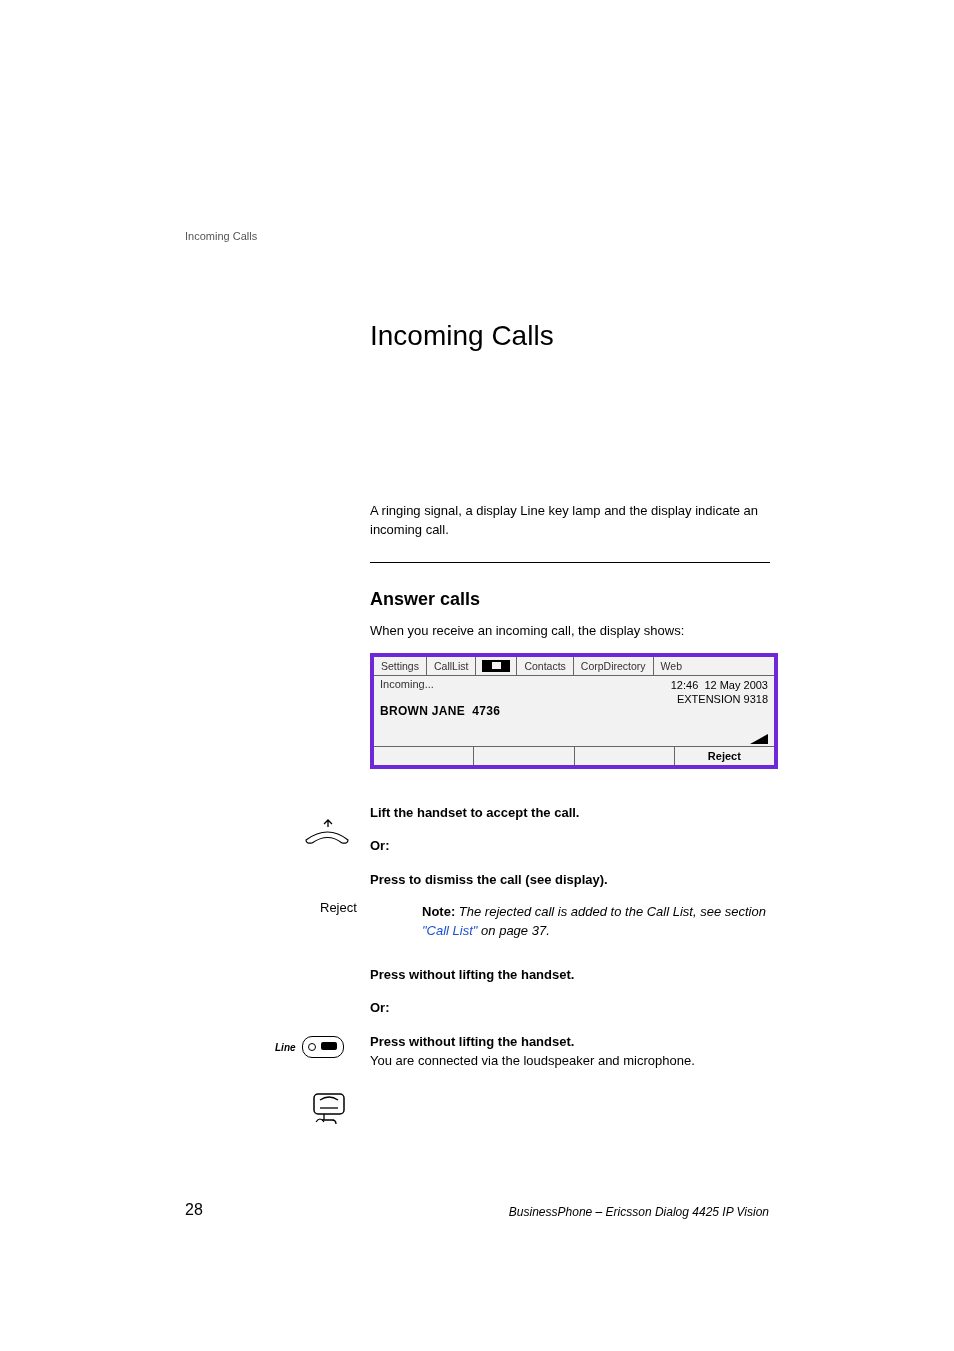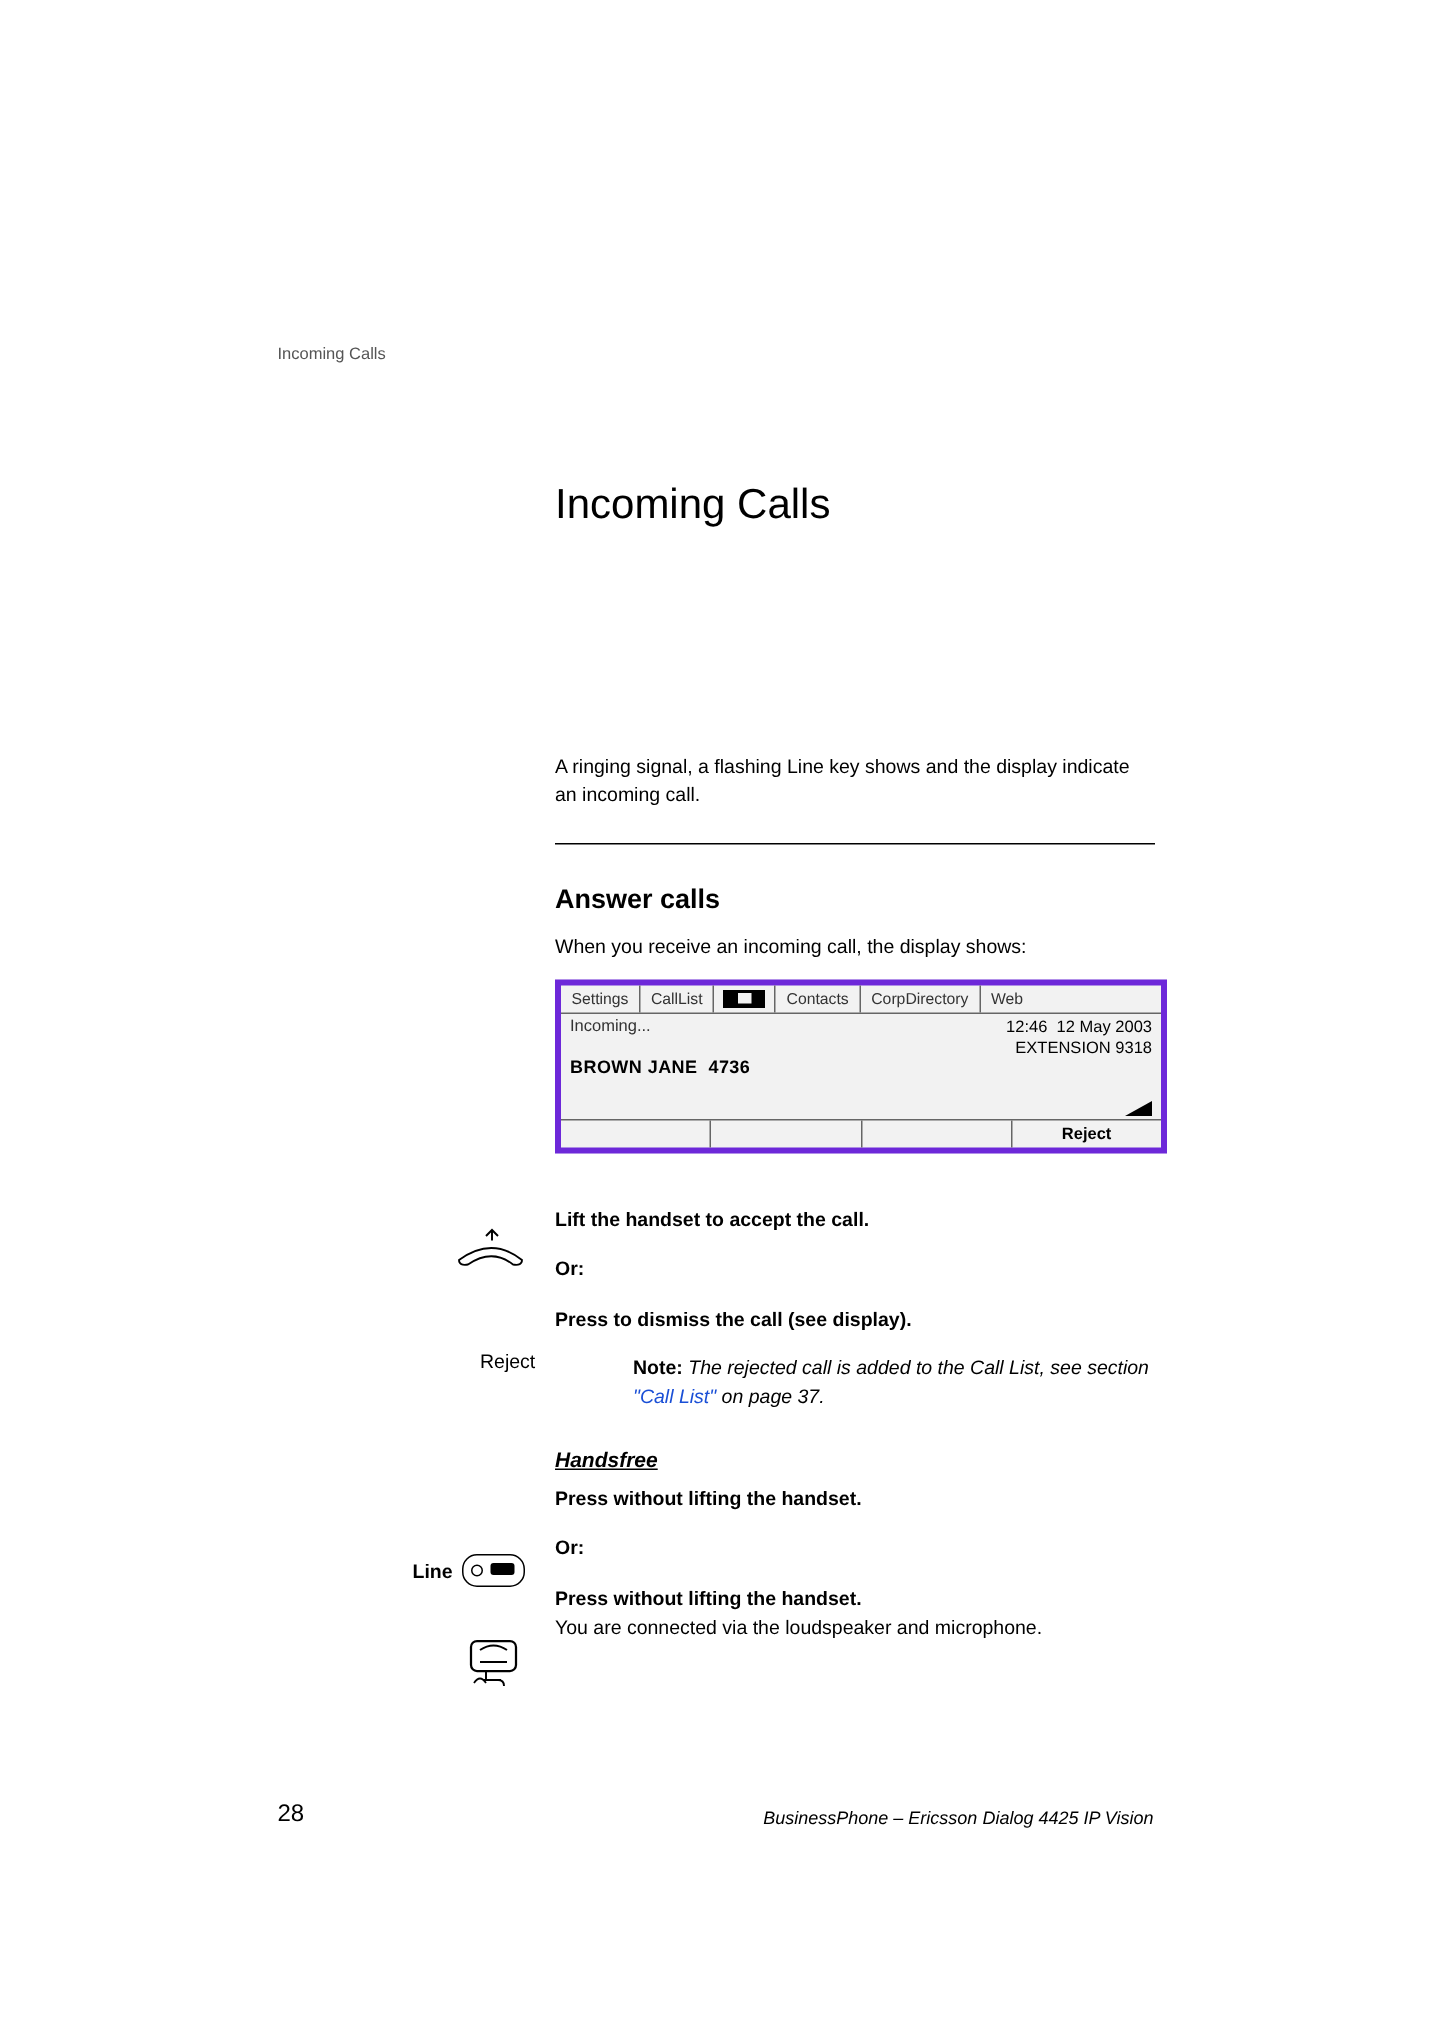--- a/index.html
+++ b/index.html
@@ -153,21 +153,21 @@
     font-weight: bold;
     font-style: italic;
     text-decoration: underline;
     margin: 20px 0 8px 0;
   }
   
   .abs { position: absolute; }
 
   .handset-icon { left: 300px; }
   .reject-label { left: 320px; font-size: 13px; }
-  .line-label { left: 275px; font-size: 13px; font-weight: bold; display:flex; align-items:center; }
+  .line-label { left: 275px; font-size: 10px; font-style: italic; font-weight: bold; display:flex; align-items:center; }
   .line-key {
     display:inline-block;
     width:40px;height:20px;
     border:1px solid #000;
     border-radius:10px;
     margin-left:6px;
     position:relative;
     background:#fff;
   }
   .line-key::before{
@@ -194,21 +194,21 @@
 </style>
 </head>
 <body>
 
 <div class="header-label">Incoming Calls</div>
 
 <div class="content-col">
 
   <h1 class="title-h1">Incoming Calls</h1>
 
-  <p class="intro">A ringing signal, a flashing Line key shows and the display indicate an incoming call.</p>
+  <p class="intro">A ringing signal, a display Line key lamp and the display indicate an incoming call.</p>
 
   <hr class="hr">
 
   <h2 class="h2">Answer calls</h2>
 
   <p class="p13">When you receive an incoming call, the display shows:</p>
 
   <div class="display-box">
     <div class="menu-row">
       <span class="tab">Settings</span>
@@ -256,21 +256,20 @@
 
   <div class="instr-row">
     <span class="instr-text bold">Press to dismiss the call (see display).</span>
   </div>
 
   <div class="note-block">
     <span class="bold">Note:</span>
     <span class="italic">The rejected call is added to the Call List, see section </span><span class="link">"Call List"</span><span class="italic"> on page 37.</span>
   </div>
 
-  <div class="h3">Handsfree</div>
 
   <div class="instr-row">
     <span class="instr-text bold">Press without lifting the handset.</span>
   </div>
 
   <div class="instr-row">
     <span class="instr-text bold">Or:</span>
   </div>
 
   <div class="instr-row">

